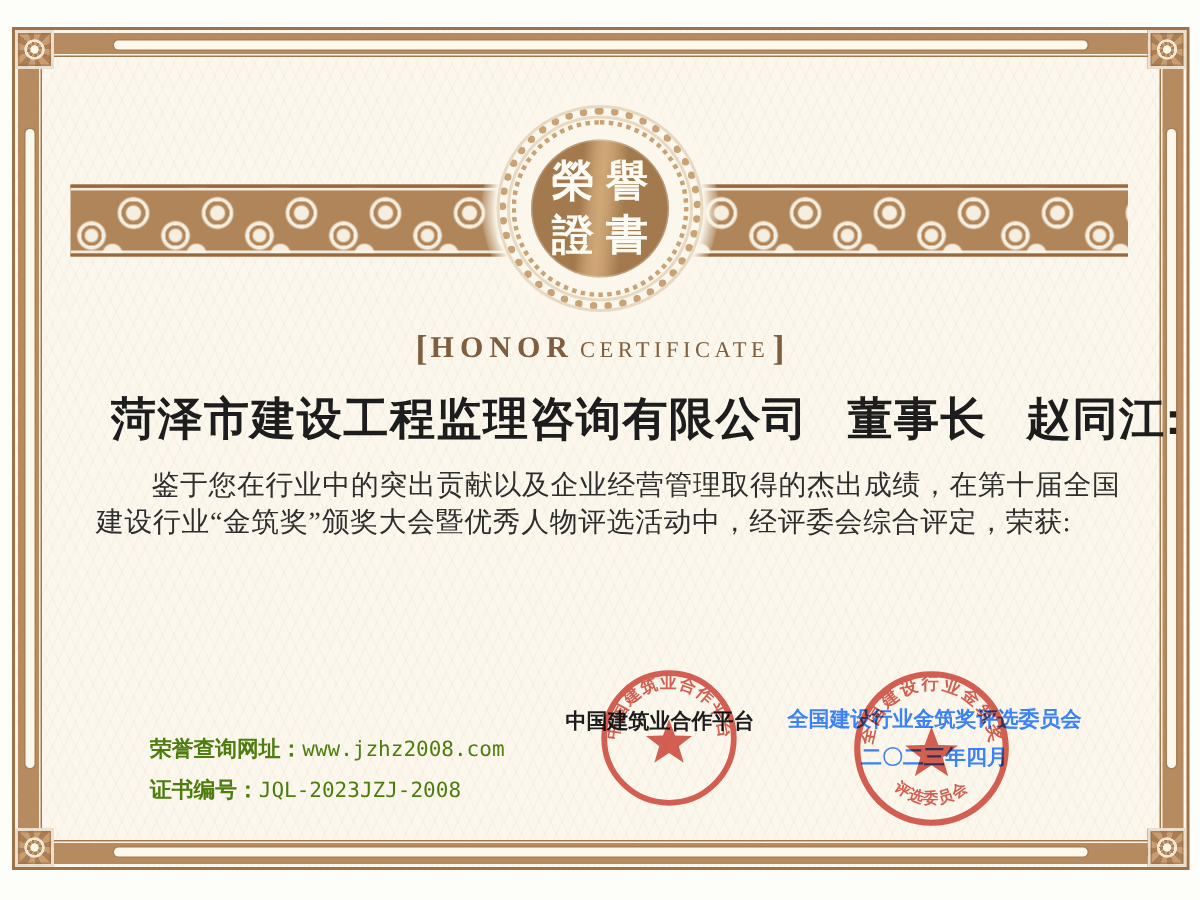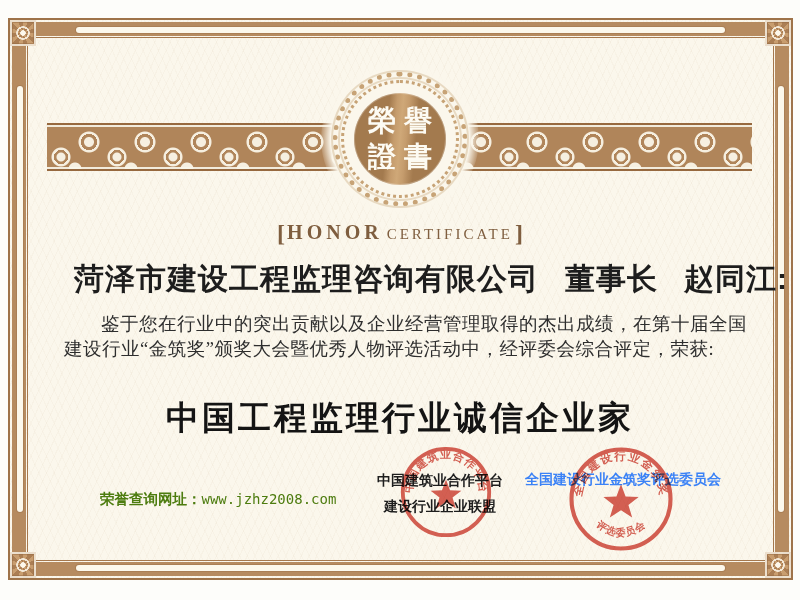--- a/index.html
+++ b/index.html
@@ -124,33 +124,35 @@
   <div class="honor-line">
     <span class="bracket">[</span><span class="w1">HONOR</span><span class="w2">CERTIFICATE</span><span class="bracket">]</span>
   </div>
 
   <div class="recipient">
     <span>菏泽市建设工程监理咨询有限公司</span><span class="gap"></span><span>董事长</span><span class="gap"></span><span>赵同江:</span>
   </div>
 
   <p class="body-par">鉴于您在行业中的突出贡献以及企业经营管理取得的杰出成绩，在第十届全国建设行业“金筑奖”颁奖大会暨优秀人物评选活动中，经评委会综合评定，荣获:</p>
 
-  <div class="award-title">中国工程监理行业诚信企业家</div>
 
   <div class="query-line">
     <span class="lbl">荣誉查询网址：</span><span class="val">www.jzhz2008.com</span>
   </div>
+  <div class="certno-line">
+    <span class="lbl">证书编号：</span><span class="val">JQL-2023JZJ-2008</span>
+  </div>
 
   <div class="issuer-left">
     <div>中国建筑业合作平台</div>
-    <div>建设行业企业联盟</div>
   </div>
 
   <div class="issuer-right">
     <div>全国建设行业金筑奖评选委员会</div>
+    <div>二〇二三年四月</div>
   </div>
 
   <svg class="seal left" viewBox="0 0 100 100">
     <circle cx="50" cy="50" r="45" fill="none" stroke="#d0463a" stroke-width="4"></circle>
     <polygon fill="#d0463a" points="50,37 54.2,48.2 66,48.6 56.8,55.8 60.2,67.2 50,60.5 39.8,67.2 43.2,55.8 34,48.6 45.8,48.2"></polygon>
     <defs>
         <path id="arcL" d="M 50,50 m -35,0 a 35,35 0 1,1 70,0"></path>
       </defs>
     <text font-size="11.5" fill="#d0463a" font-weight="bold" letter-spacing="1">
       <textPath href="#arcL" startOffset="50%" text-anchor="middle">中国建筑业合作平台</textPath>

